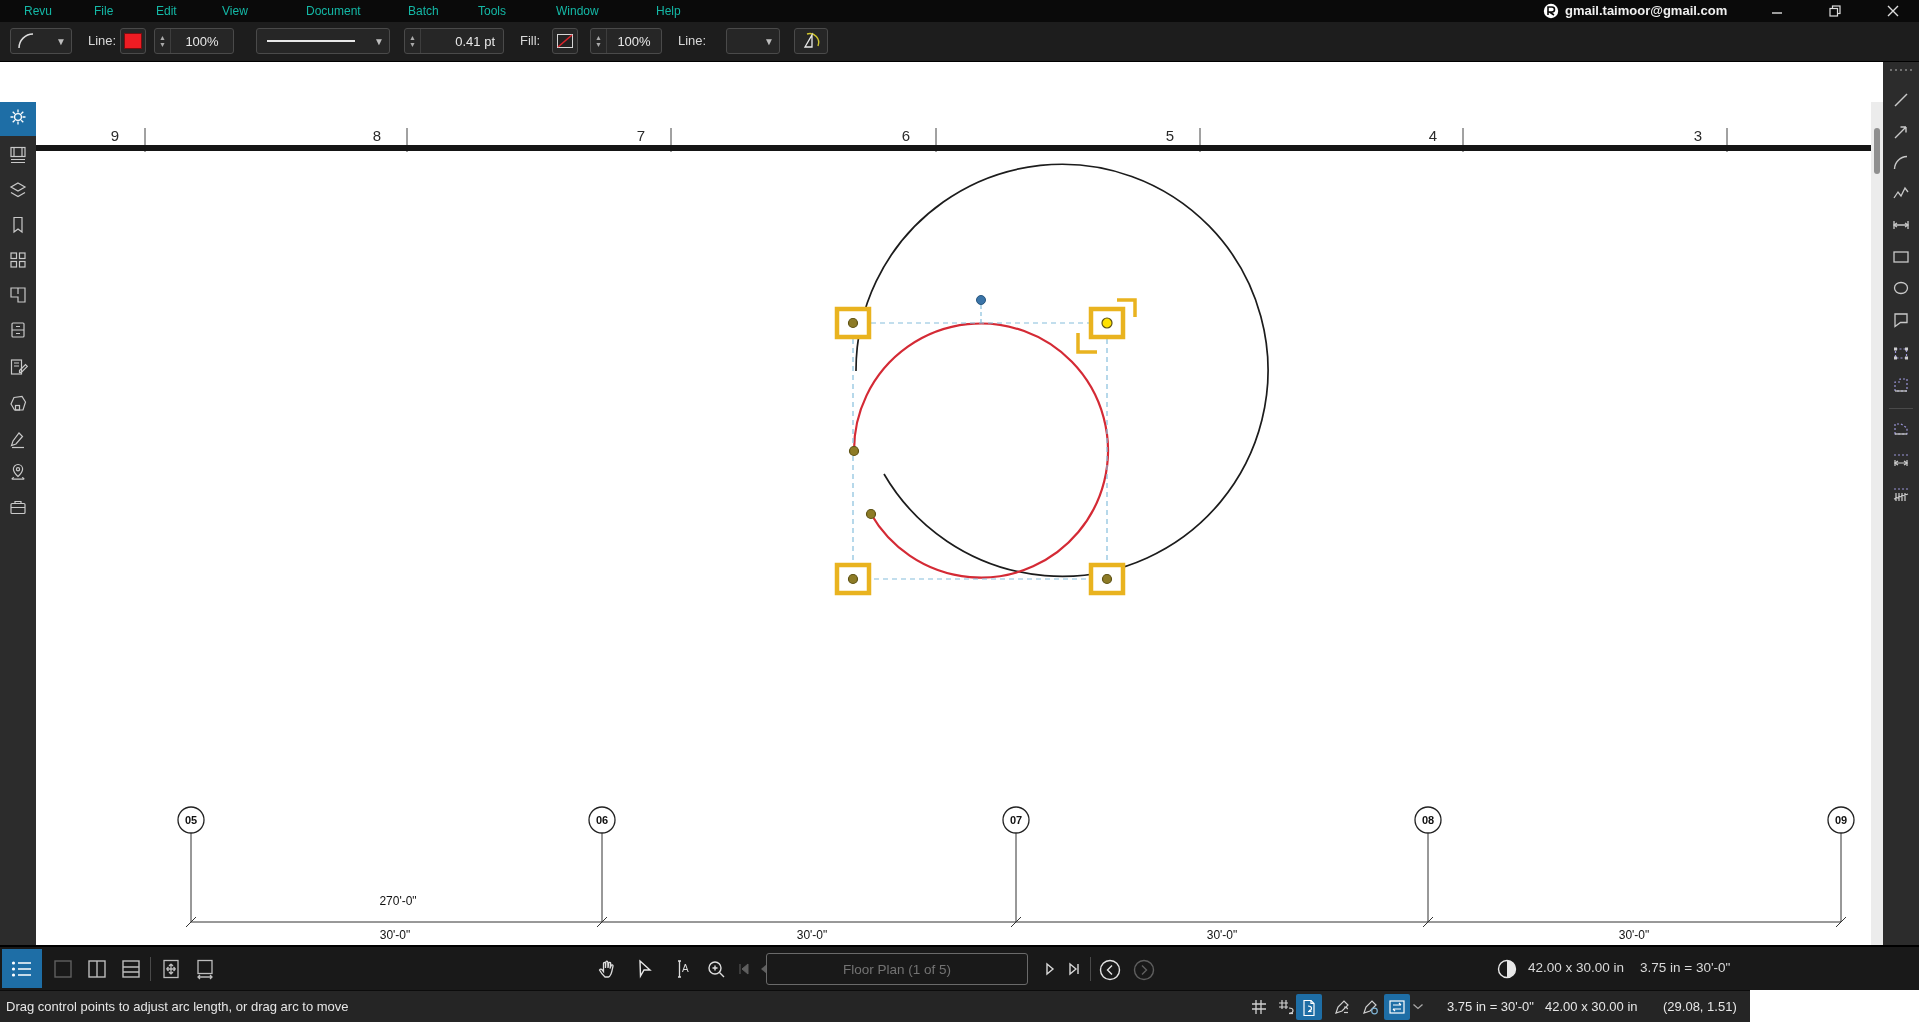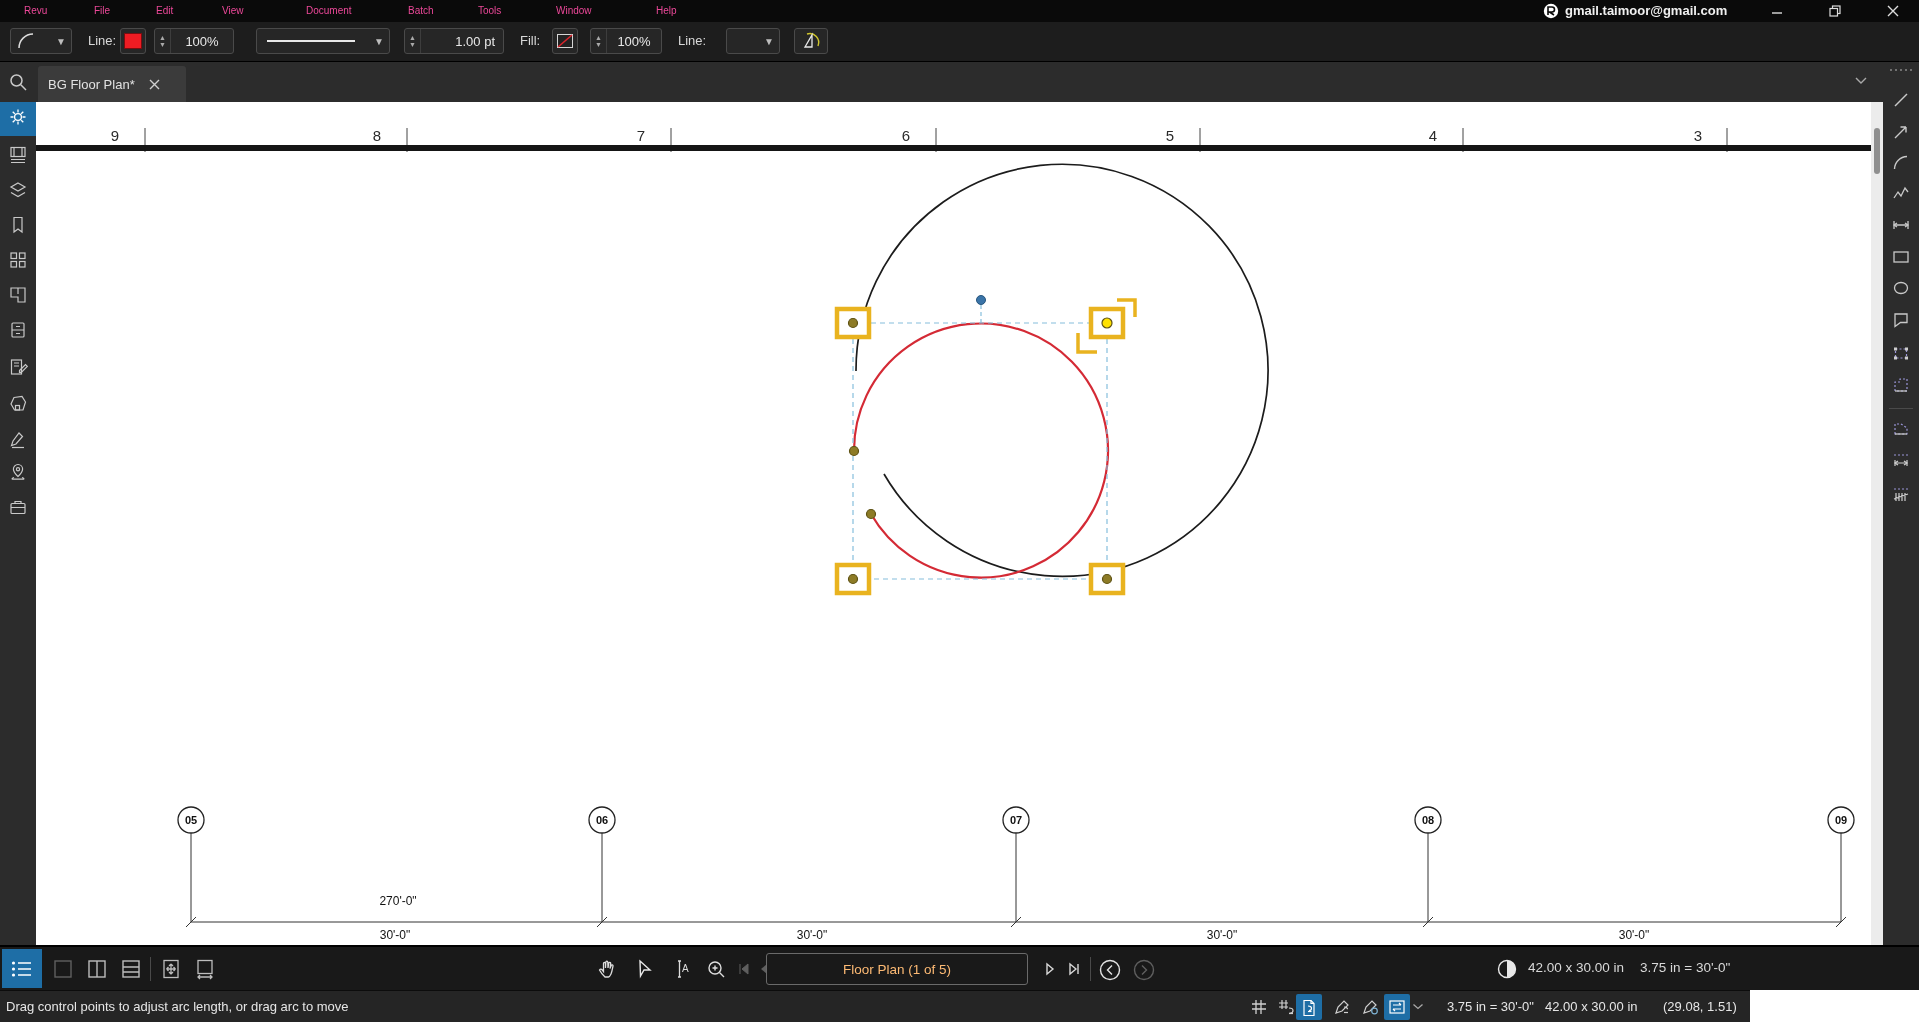--- a/index.html
+++ b/index.html
@@ -3,21 +3,21 @@
 <meta charset="utf-8">
 <style>
   html,body{margin:0;padding:0;background:#000;}
   .app{position:relative;width:1919px;height:1022px;overflow:hidden;background:#fff;
        font-family:"Liberation Sans",sans-serif;-webkit-font-smoothing:antialiased;}
   .abs{position:absolute;}
   svg{display:block;}
 
   
   .titlebar{left:0;top:0;width:1919px;height:22px;background:#0a0a0a;}
-  .menu{top:0;height:30px;line-height:22px;color:#ec4899;font-size:10px;cursor:default;}
+  .menu{top:0;height:30px;line-height:22px;color:#14b8a6;font-size:12px;cursor:default;}
   .acct{top:0;height:22px;line-height:22px;color:#f0f0f0;font-size:13px;font-weight:bold;}
   .winbtn{top:0;width:34px;height:22px;display:flex;align-items:center;justify-content:center;color:#ddd;}
 
   
   .toolbar{left:0;top:22px;width:1919px;height:40px;background:#1d1d1d;border-bottom:1px solid #000;box-sizing:border-box;}
   .tlabel{top:11px;color:#d8d8d8;font-size:13px;}
   .tctl{top:6px;height:26px;background:#262626;border:1px solid #4a4a4a;border-radius:3px;box-sizing:border-box;
         display:flex;align-items:center;color:#e8e8e8;font-size:13px;}
   .spin{width:15px;height:100%;border-right:1px solid #3d3d3d;display:flex;flex-direction:column;align-items:center;justify-content:center;color:#aaa;font-size:7px;line-height:7px;}
   .chev{color:#bdbdbd;font-size:10px;margin-left:auto;margin-right:5px;}
@@ -37,21 +37,21 @@
   
   .canvas{left:36px;top:102px;width:1835px;height:843px;background:#ffffff;overflow:hidden;}
   .vscroll{left:1871px;top:102px;width:12px;height:843px;background:#ececec;}
   .vthumb{left:3px;top:26px;width:6px;height:46px;background:#8f8f8f;border-radius:3px;}
 
   
   .bottombar{left:0;top:945px;width:1919px;height:45px;background:#191919;border-top:2px solid #000;box-sizing:border-box;}
   .bbicon{top:11px;width:22px;height:22px;}
   .bbtext{top:13px;color:#d9d9d9;font-size:13.5px;}
   .pagefield{left:766px;top:6px;width:260px;height:30px;border:1px solid #6a6a6a;border-radius:3px;
-             display:flex;align-items:center;justify-content:center;color:#fdba74;font-size:13.5px;}
+             display:flex;align-items:center;justify-content:center;color:#737373;font-size:13.5px;}
 
   
   .statusbar{left:0;top:990px;width:1750px;height:32px;background:#252525;border-top:1px solid #0c0c0c;box-sizing:border-box;}
   .stext{top:8px;color:#e6e6e6;font-size:13px;}
   .sicon{top:6px;width:20px;height:20px;}
   .sblue{top:3px;width:26px;height:26px;background:#1e6ea6;border-radius:2px;display:flex;align-items:center;justify-content:center;}
 </style>
 </head>
 <body>
 
@@ -119,21 +119,21 @@
           <path d="M2 10h88" stroke="#e8e8e8" stroke-width="2"></path>
         </svg>
       <span class="chev">▼</span>
     </div>
 
     <div class="abs tctl" style="left:404px;width:100px">
       <div class="spin">
           <span>▲</span>
           <span>▼</span>
         </div>
-      <span style="margin-left:auto;margin-right:8px">1.00 pt</span>
+      <span style="margin-left:auto;margin-right:8px">0.41 pt</span>
     </div>
 
     <span class="abs tlabel" style="left:520px">Fill:</span>
     <div class="abs tctl" style="left:552px;width:26px;justify-content:center">
       <svg width="16" height="14">
           <rect x="0.5" y="0.5" width="15" height="13" fill="#222" stroke="#d5d5d5"></rect>
           <path d="M1 13L15 1" stroke="#d8242b" stroke-width="1.6"></path>
         </svg>
     </div>
     <div class="abs tctl" style="left:590px;width:72px">
@@ -150,39 +150,20 @@
     </div>
 
     <div class="abs tctl" style="left:794px;width:34px;justify-content:center">
       <svg width="22" height="22" fill="none">
         <path d="M18 16A9 9 0 0 0 7 4" stroke="#cfc52c" stroke-width="1.4"></path>
         <path d="M5 17L12 5v12z" stroke="#e8e8e8" stroke-width="1.3"></path>
       </svg>
     </div>
   </div>
 
-  <div class="abs tabbar">
-    <div class="abs" style="left:8px;top:10px;width:20px;height:20px">
-      <svg width="20" height="20" fill="none" stroke="#c9c9c9" stroke-width="1.5">
-          <circle cx="8.5" cy="8.5" r="5.5"></circle>
-          <path d="M12.8 12.8L18 18"></path>
-        </svg>
-    </div>
-    <div class="abs tab">
-      <span>BG Floor Plan*</span>
-      <svg width="11" height="11" style="margin-left:14px">
-          <path d="M1 1l9 9M10 1l-9 9" stroke="#cfcfcf" stroke-width="1.4"></path>
-        </svg>
-    </div>
-    <div class="abs" style="left:1854px;top:14px">
-      <svg width="14" height="10">
-          <path d="M2 2l5 5 5-5" fill="none" stroke="#a9a9a9" stroke-width="1.4"></path>
-        </svg>
-    </div>
-  </div>
 
   <div class="abs leftrail">
     <div class="abs railsel" style="top:0px"></div>
 
     <div class="abs railbtn" style="top:5px">
       <svg width="20" height="20" fill="none" stroke="#ffffff" stroke-width="1.3">
           <circle cx="10" cy="10" r="3.4"></circle>
           <path d="M10 2.5v3M10 14.5v3M2.5 10h3M14.5 10h3M4.7 4.7l2.1 2.1M13.2 13.2l2.1 2.1M15.3 4.7l-2.1 2.1M6.8 13.2l-2.1 2.1"></path>
         </svg>
     </div>

